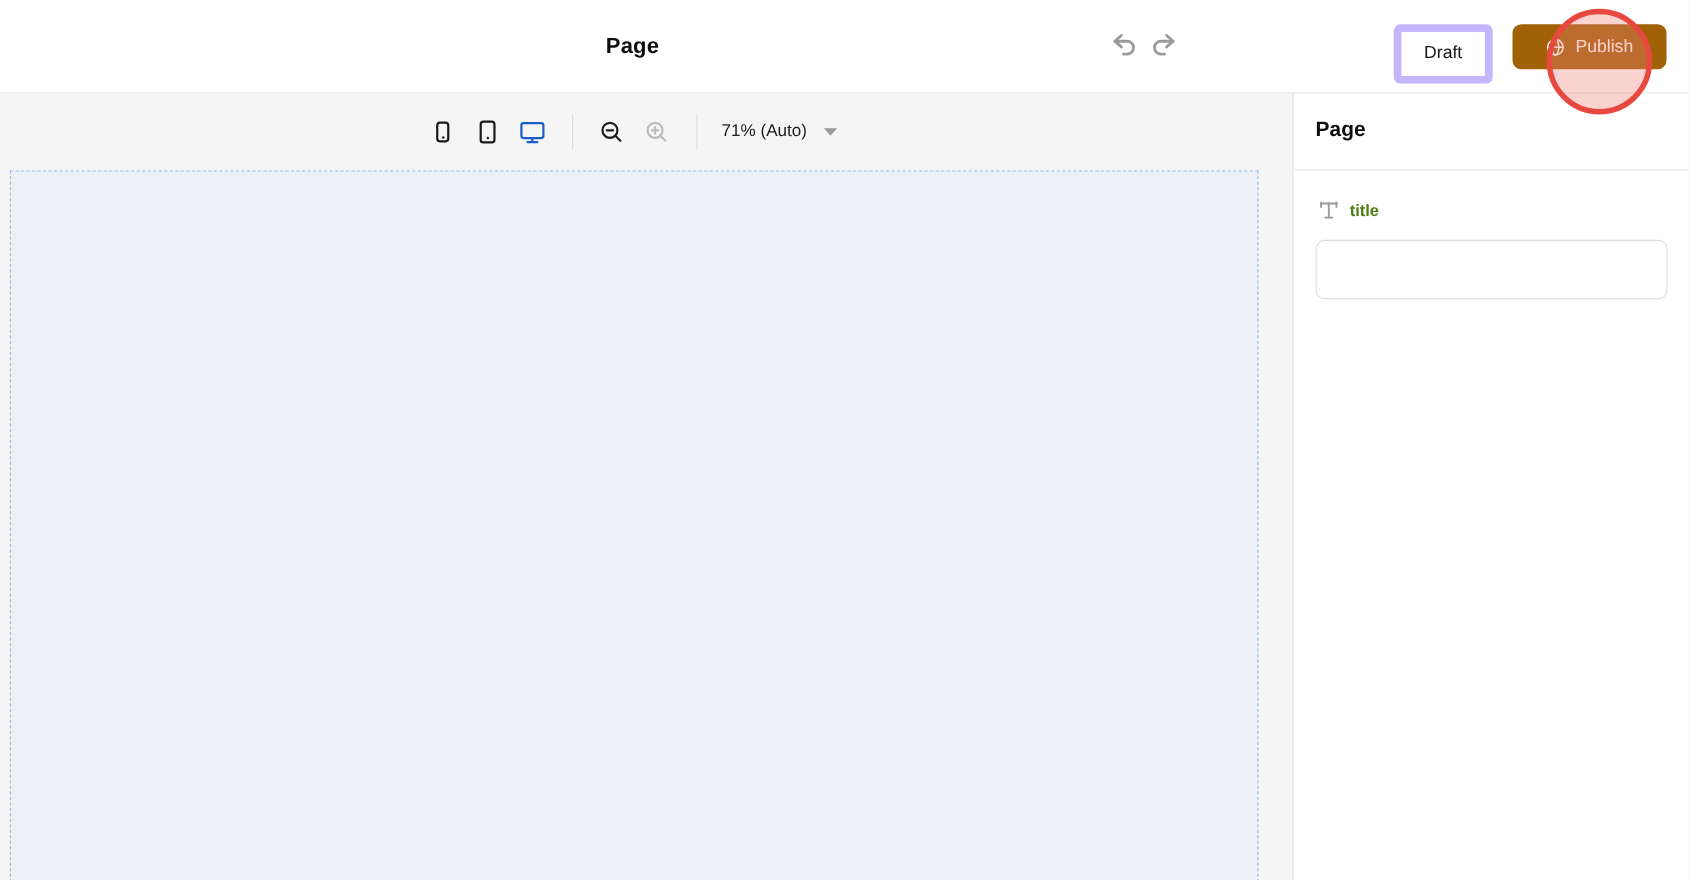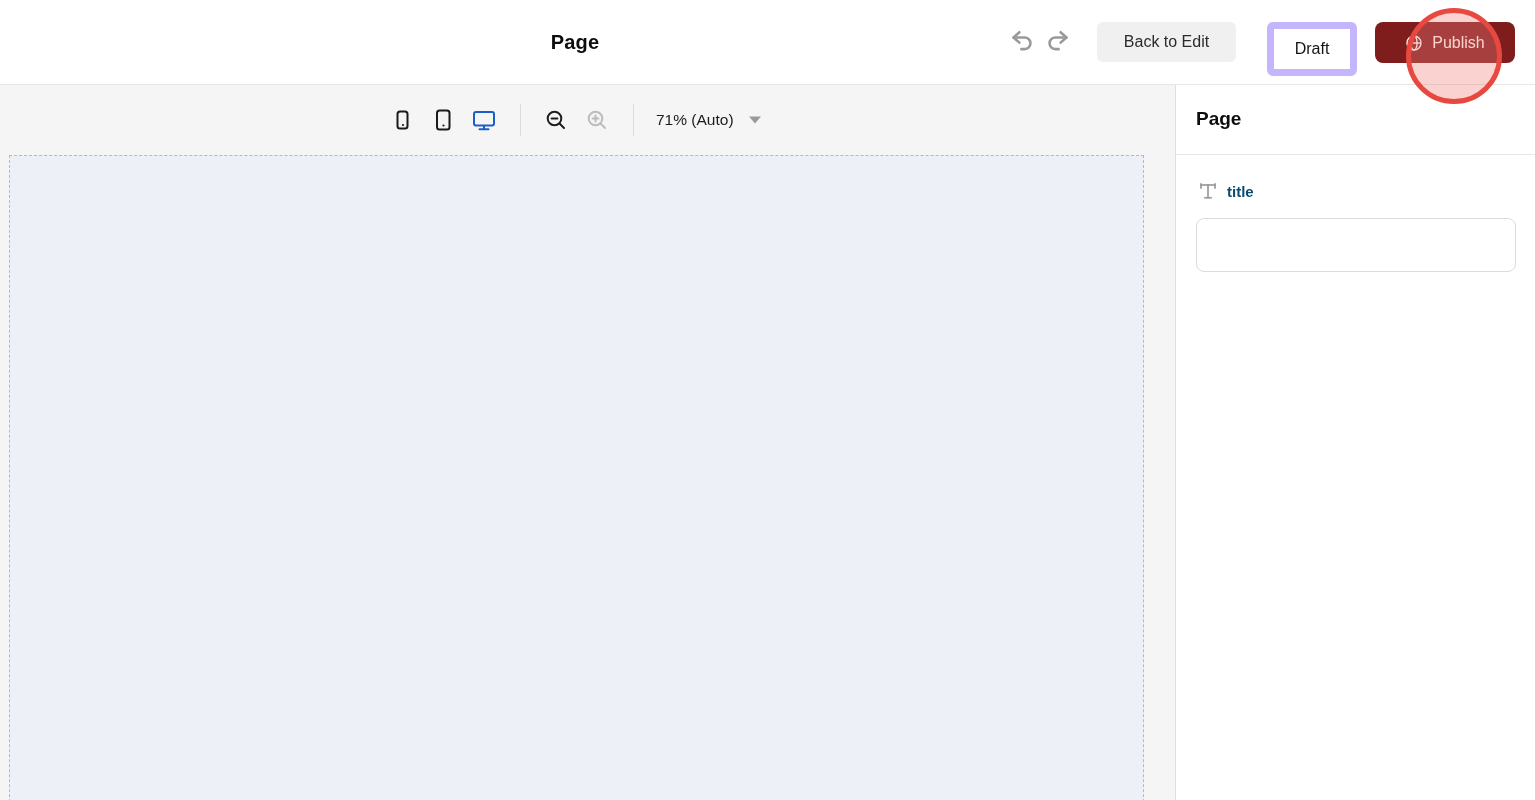--- a/index.html
+++ b/index.html
@@ -34,21 +34,21 @@
   }
   .btn-back {
     left:1097px; width:139px; background:#f0f0f0; color:#2b2b2b;
     border:none; border-radius:6px;
   }
   .btn-draft {
     left:1267px; width:76px; background:#ffffff; color:#141414;
     border:7px solid #c4b5fd; border-radius:6px;
   }
   .btn-publish {
-    left:1375px; width:140px; height:41px; background:#7f1d1d; color:#ffffff;
+    left:1375px; width:140px; height:41px; background:#a16207; color:#ffffff;
     border:none; border-radius:8px; gap:9px; font-size:16px;
   }
 
   
   .annotation-circle {
     position:absolute; left:1406px; top:8px; width:86px; height:86px;
     border:5px solid #e74940; border-radius:50%;
     background:rgba(240,129,124,0.35);
     z-index:30; pointer-events:none;
   }
@@ -87,21 +87,21 @@
     background:#ffffff; border-left:1px solid #dedede;
   }
   .sidebar-header {
     height:70px; border-bottom:1px solid #e8e8e8;
     display:flex; align-items:center; padding:0 20px;
     font-size:19px; font-weight:700; color:#0d0d0d;
   }
   .field-row {
     margin:26px 20px 0 22px; display:flex; align-items:center; gap:9px;
   }
-  .field-label { font-size:15px; font-weight:600; color:#0c4a6e; }
+  .field-label { font-size:15px; font-weight:600; color:#4d7c0f; }
   .field-input {
     display:block; margin:17px 0 0 20px; width:318px; height:54px;
     border:1px solid #dcdcdc; border-radius:8px; background:#fff;
     font-size:15px; padding:0 12px; box-sizing:border-box; width:320px;
     font-family:"Liberation Sans", sans-serif; color:#222; outline:none;
   }
   svg { display:block; }
 </style>
 </head>
 <body>
@@ -122,21 +122,20 @@
 
     <button class="icon-btn redo" title="">
       <span>
         <svg width="26" height="26" viewBox="0 0 20 20" fill="none" stroke="#9a9a9a" stroke-width="2" stroke-linecap="round" stroke-linejoin="round">
           <polyline points="12,2.5 16.5,6.5 12,10.5"></polyline>
           <path d="M16.5 6.5 H8 a4.5 4.5 0 0 0 0 9 H10.5"></path>
         </svg>
       </span>
     </button>
 
-    <button class="btn btn-back">Back to Edit</button>
     <button class="btn btn-draft">Draft</button>
 
     <button class="btn btn-publish">
       <span>
         <svg width="18" height="18" viewBox="0 0 18 18" fill="none" stroke="#ffffff" stroke-width="1.4">
           <circle cx="9" cy="9" r="7"></circle>
           <ellipse cx="9" cy="9" rx="3.1" ry="7"></ellipse>
           <line x1="2" y1="9" x2="16" y2="9"></line>
         </svg>
       </span>

